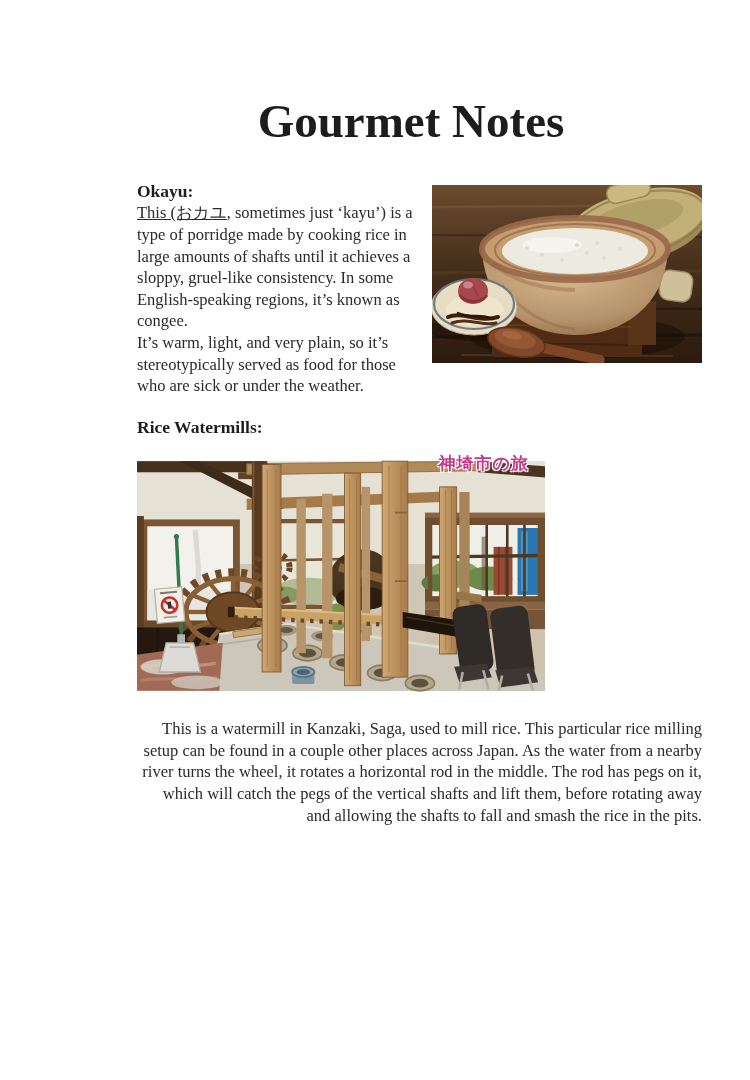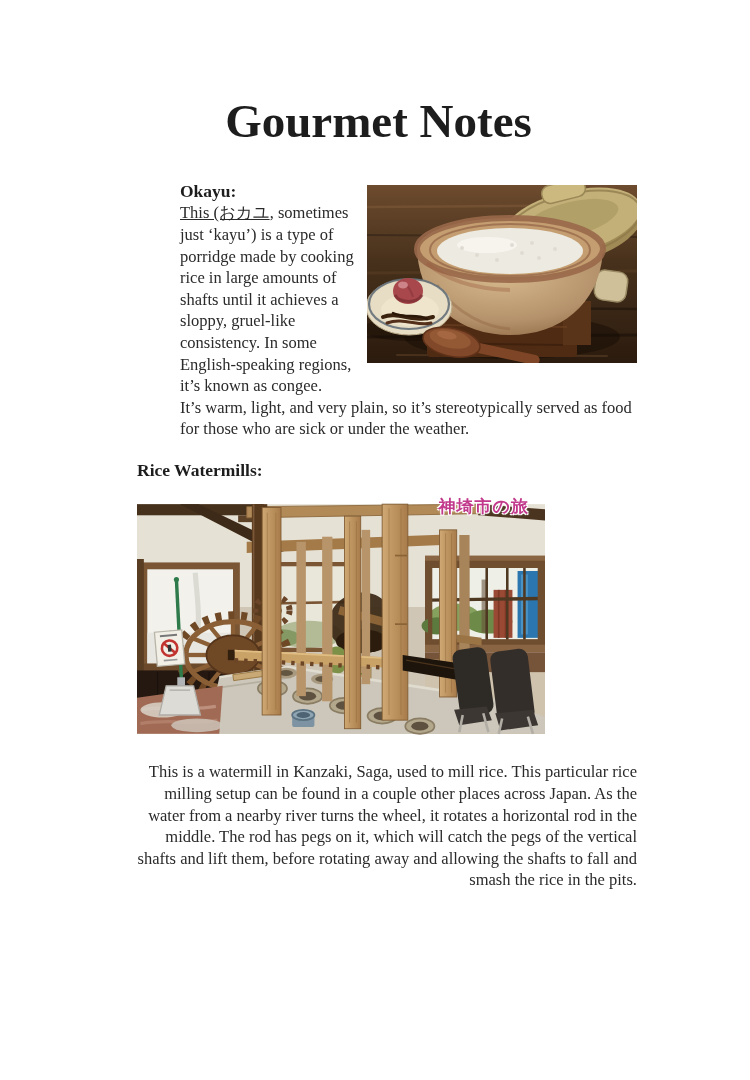--- a/index.html
+++ b/index.html
@@ -1,28 +1,28 @@
 <!DOCTYPE html>
 <html><head>
 <meta charset="utf-8">
 <style>
   html,body{margin:0;padding:0;background:#fff;}
   body{
     width:750px;height:1080px;overflow:hidden;position:relative;
     font-family:"Liberation Serif","DejaVu Serif",serif;
     color:#222;
   }
-  .page{padding:0 113px 0 137px;}
+  .page{padding:0 48px 0 137px;}
   h1.doc-title{
     font-size:47px;font-weight:bold;text-align:center;
     margin:92px 0 0 -17px;line-height:1.25;color:#1d1d1d;
     letter-spacing:0px;
   }
   .section{margin:0;}
-  .okayu-section{margin-top:30px;margin-left:43px;}
+  .okayu-section{margin-top:30px;}
   h2.sec-heading{
     font-size:17.5px;font-weight:bold;margin:0;line-height:21.6px;color:#1d1d1d;
   }
   p.body-text{
     font-size:16.5px;line-height:21.6px;margin:0;color:#2a2a2a;
   }
   .underlined{text-decoration:underline;}
   .okayu-figure{
     float:right;width:270px;height:178px;margin:4px 0 8px 8px;
     position:relative;overflow:hidden;

